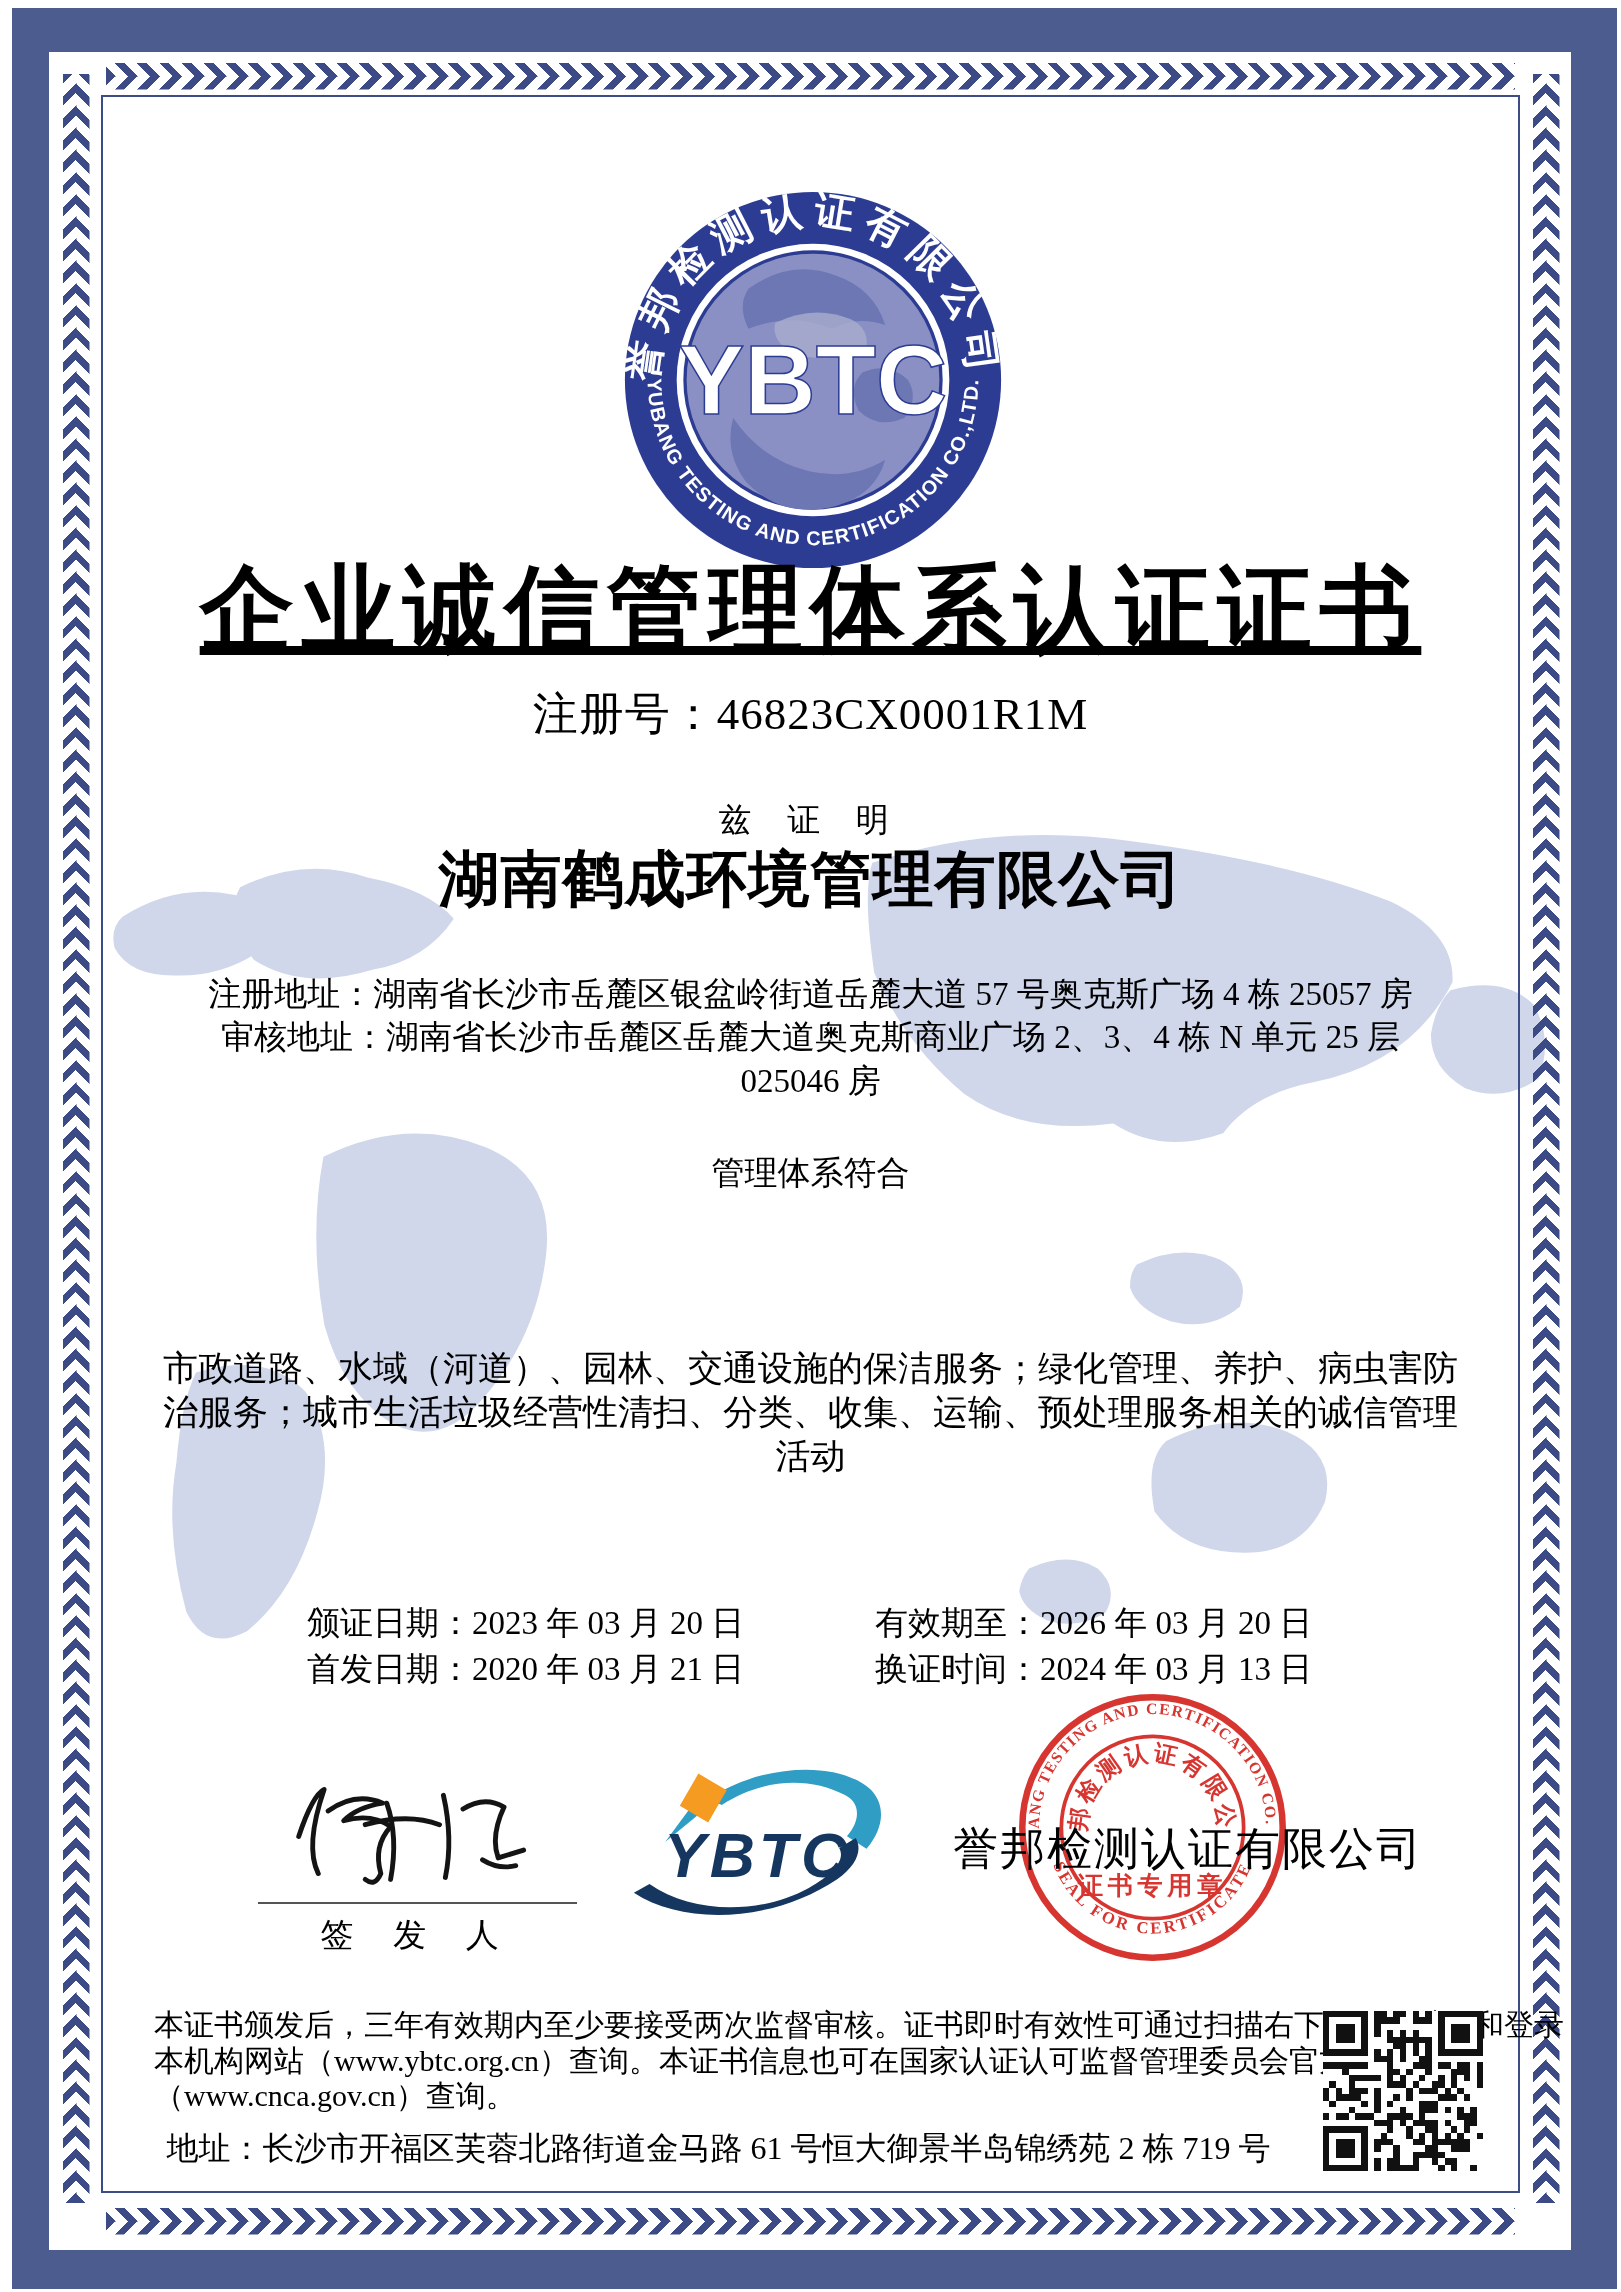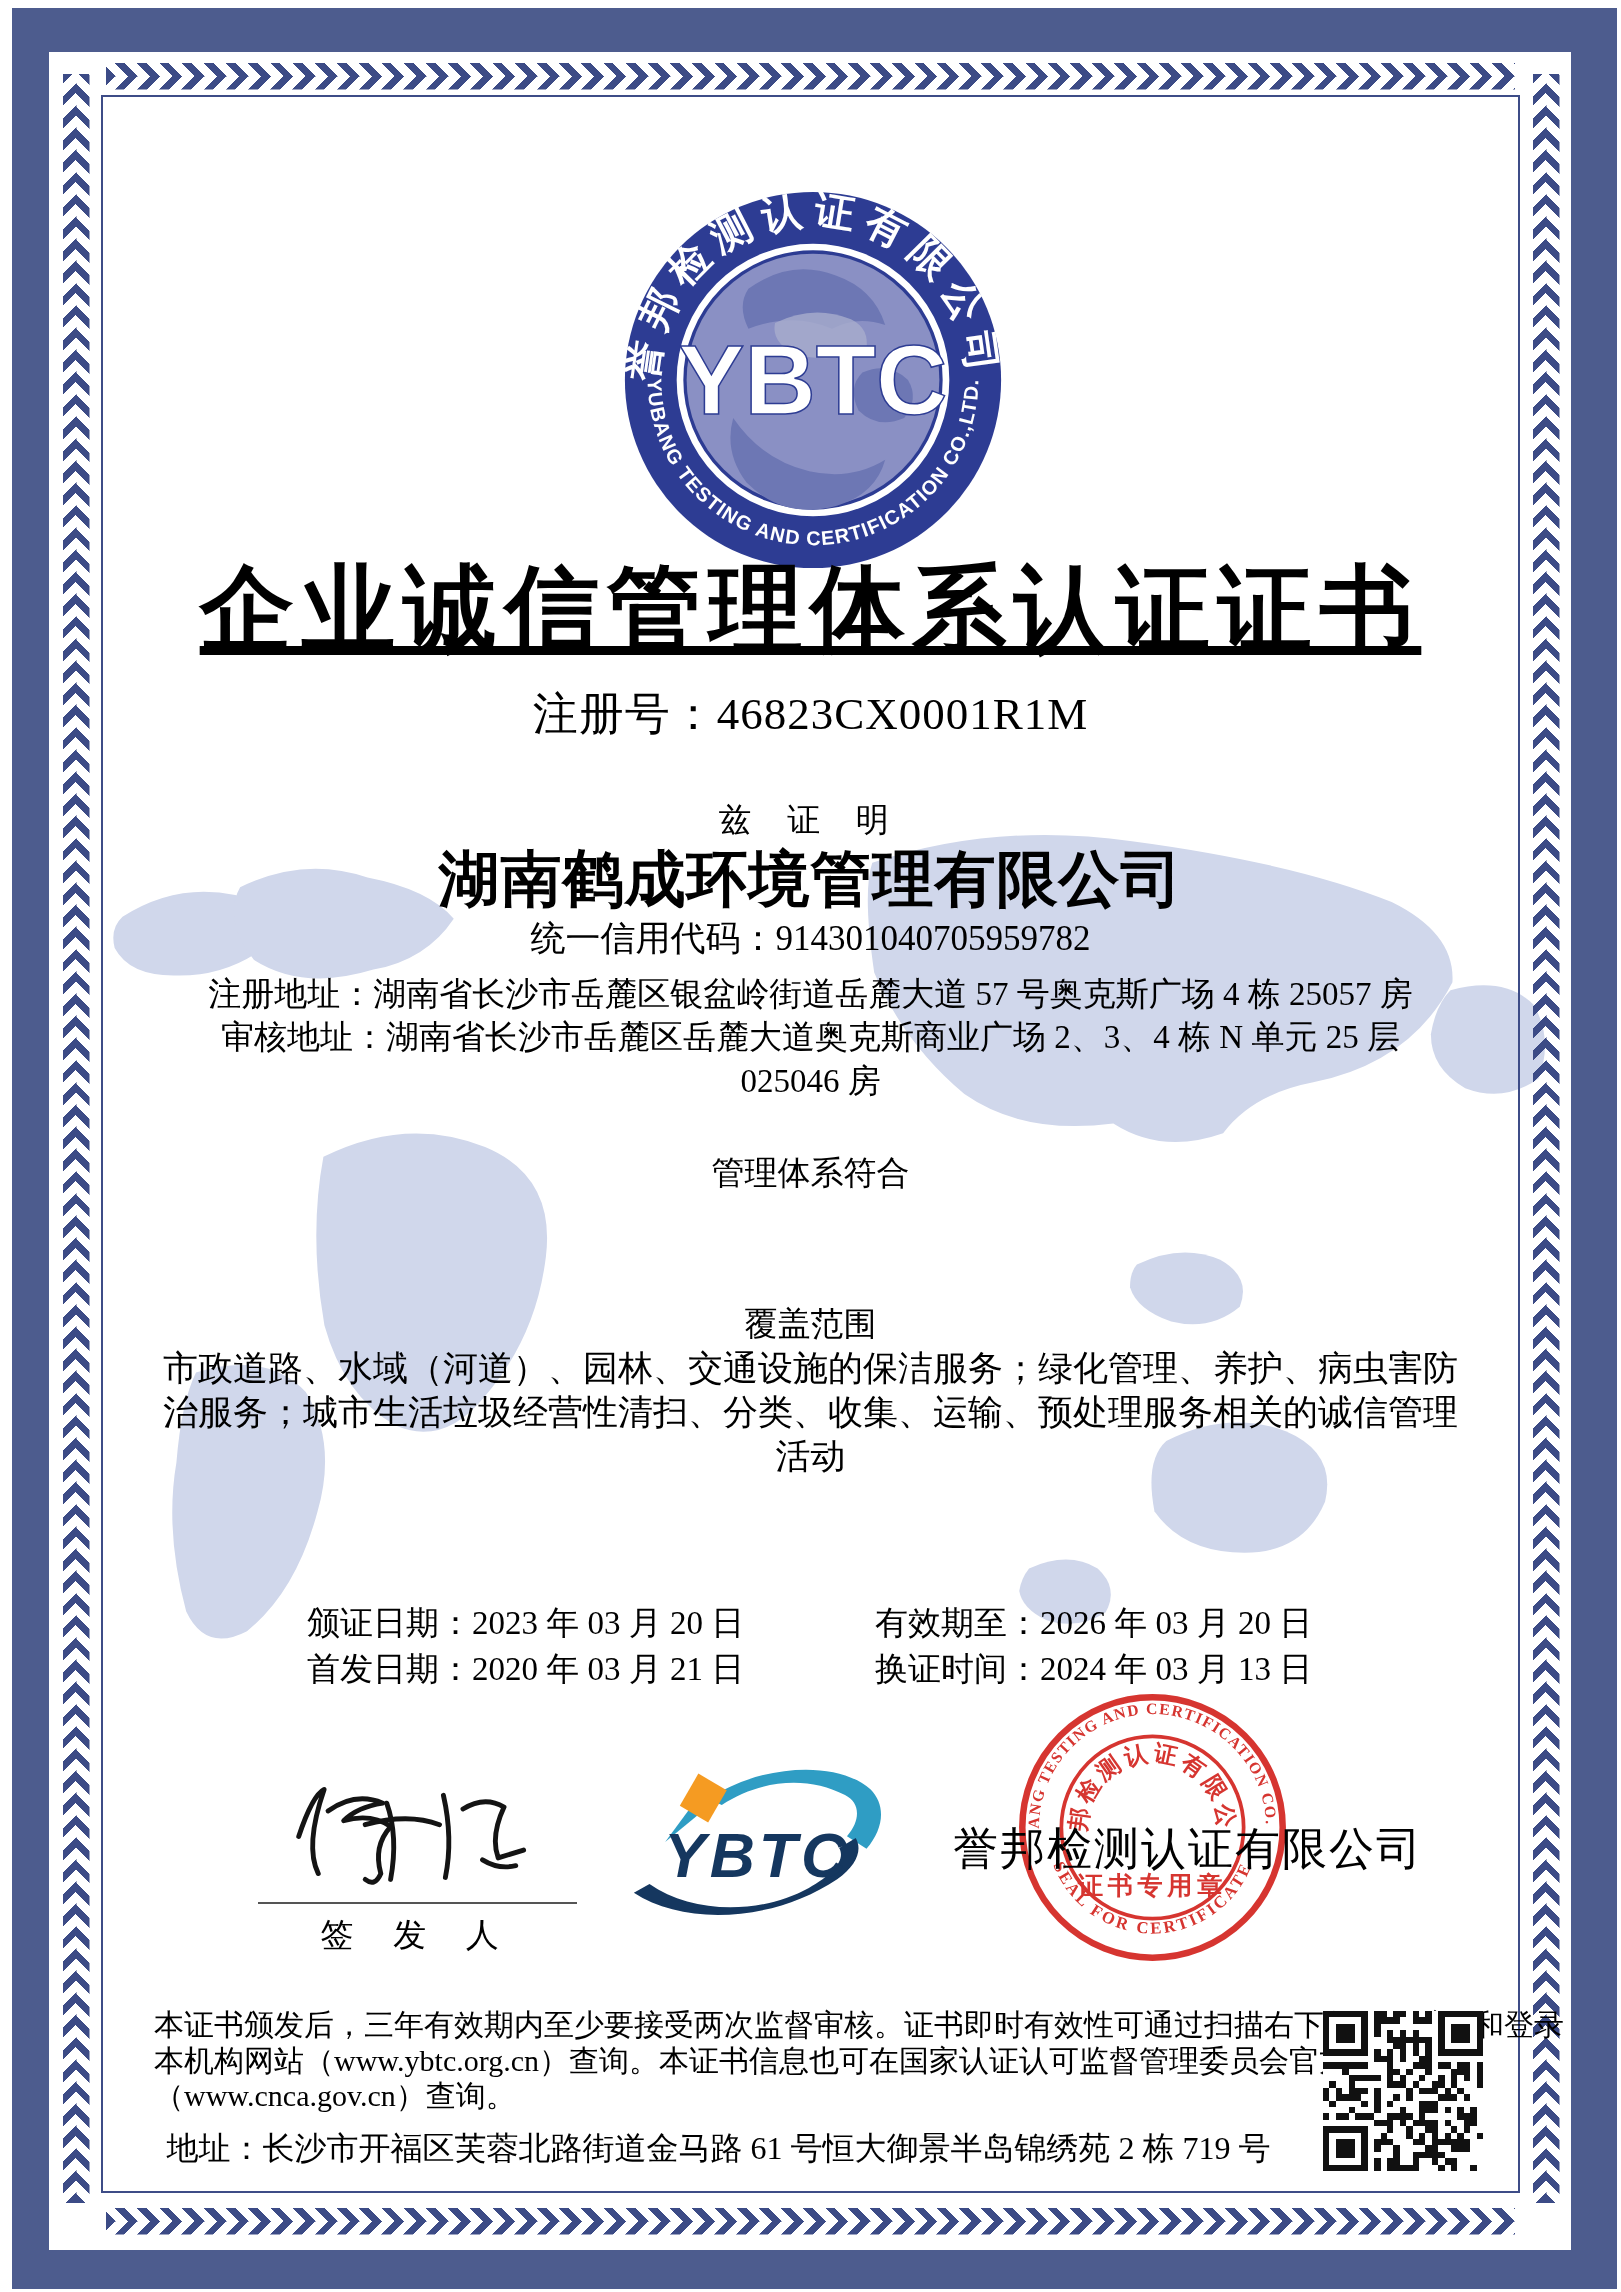--- a/index.html
+++ b/index.html
@@ -96,28 +96,26 @@
     <text font-family="Liberation Sans, DejaVu Sans, sans-serif" font-size="10.5" font-weight="bold" fill="#ffffff" letter-spacing="0.6">
       <textPath href="#arcBot" startOffset="50%" text-anchor="middle">YUBANG TESTING AND CERTIFICATION CO.,LTD.</textPath>
     </text>
     <text x="100" y="118" text-anchor="middle" font-family="Liberation Sans, DejaVu Sans, sans-serif" font-size="52" font-weight="900" fill="#ffffff" stroke="#2d3c93" stroke-width="0.8">YBTC</text>
   </svg>
 
   <div class="abs ctr title" style="top:557px;">企业诚信管理体系认证证书</div>
   <div class="abs ctr regno" style="top:684px;">注册号：46823CX0001R1M</div>
   <div class="abs ctr certify" style="top:798px;">兹 证 明</div>
   <div class="abs ctr company" style="top:839px;">湖南鹤成环境管理有限公司</div>
-  <div class="abs ctr body36" style="top:915px;">统一信用代码：914301040705959782</div>
   <div class="abs ctr body34" style="top:972px;">注册地址：湖南省长沙市岳麓区银盆岭街道岳麓大道 57 号奥克斯广场 4 栋 25057 房</div>
   <div class="abs ctr body34" style="top:1015px;">审核地址：湖南省长沙市岳麓区岳麓大道奥克斯商业广场 2、3、4 栋 N 单元 25 层</div>
   <div class="abs ctr body34" style="top:1059px;">025046 房</div>
 
   <div class="abs ctr body34" style="top:1151px;">管理体系符合</div>
 
-  <div class="abs ctr body34" style="top:1302px;">覆盖范围</div>
   <div class="abs ctr body36" style="top:1345px;">市政道路、水域（河道）、园林、交通设施的保洁服务；绿化管理、养护、病虫害防</div>
   <div class="abs ctr body36" style="top:1433px;">活动</div>
   <div class="abs ctr body36" style="top:1389px;">治服务；城市生活垃圾经营性清扫、分类、收集、运输、预处理服务相关的诚信管理</div>
 
   <div class="dates-col" style="left:307px;top:1600px;">
     <div>颁证日期：2023 年 03 月 20 日</div>
     <div>首发日期：2020 年 03 月 21 日</div>
   </div>
   <div class="dates-col" style="left:875px;top:1600px;">
     <div>有效期至：2026 年 03 月 20 日</div>

